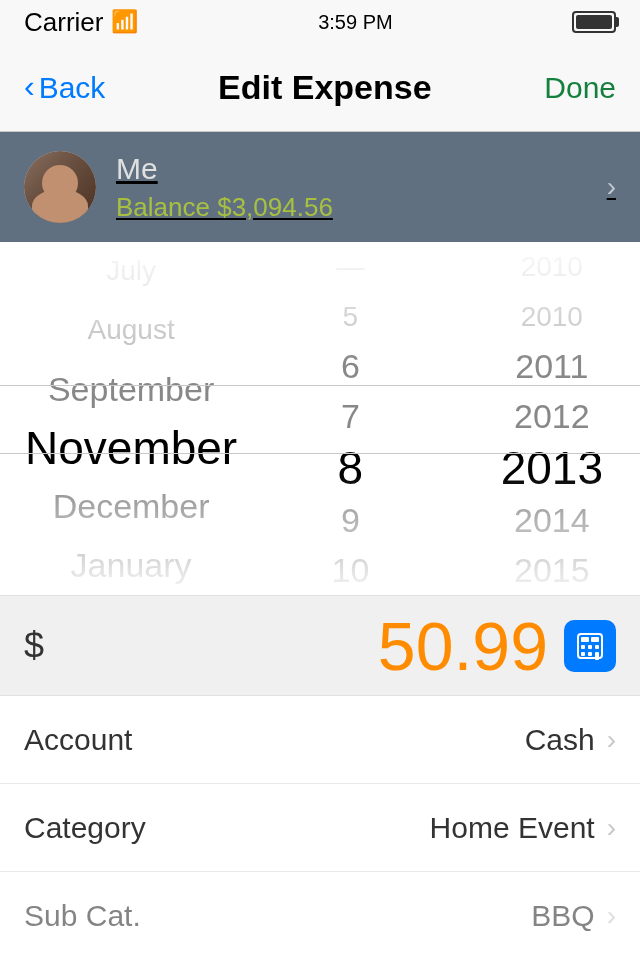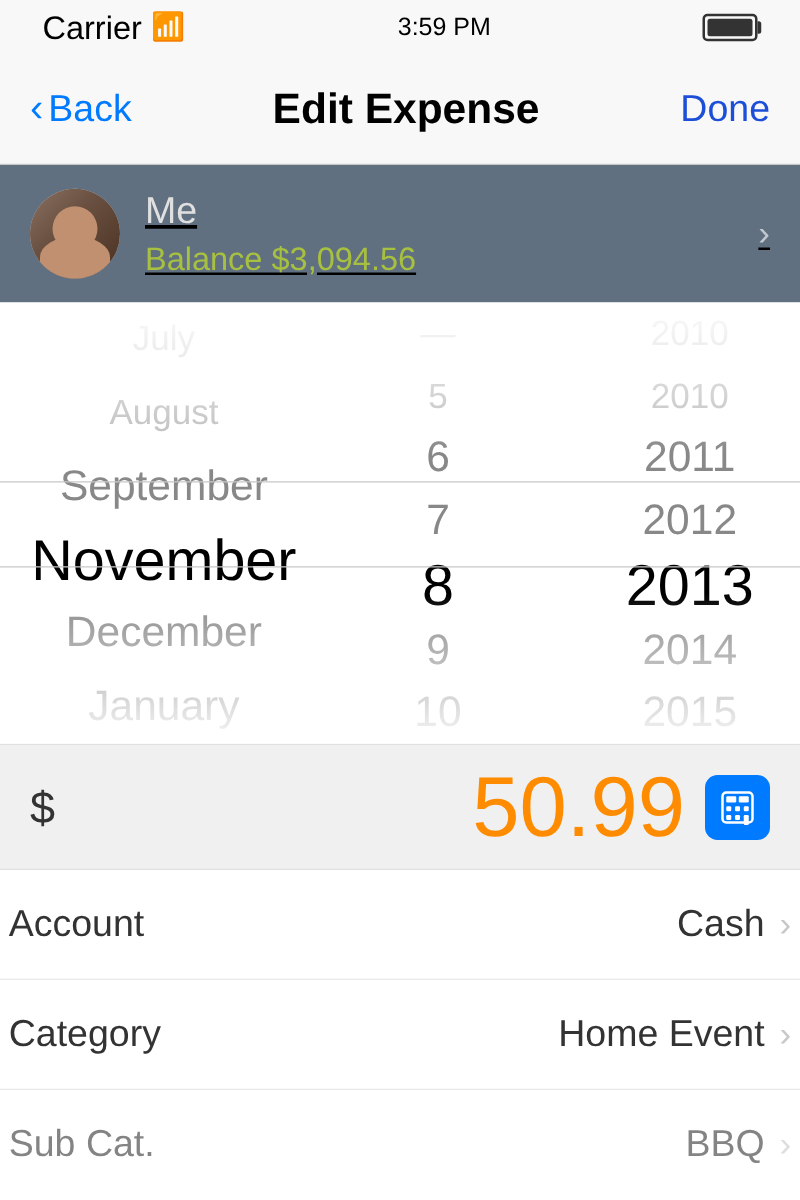--- a/index.html
+++ b/index.html
@@ -13,21 +13,21 @@
       overflow: hidden;
     }
 
     
     .status-bar {
       height: 44px;
       background: #f8f8f8;
       display: flex;
       align-items: center;
       justify-content: space-between;
-      padding: 0 34px;
+      padding: 0 24px;
       font-size: 26px;
       font-weight: 500;
     }
     .status-bar .carrier {
       display: flex;
       align-items: center;
       gap: 8px;
       font-size: 26px;
     }
     .status-bar .time {
@@ -89,21 +89,21 @@
     .nav-back .chevron {
       font-size: 32px;
       margin-top: -2px;
     }
     .nav-title {
       font-size: 34px;
       font-weight: 600;
       color: #000;
     }
     .nav-done {
-      color: #1d4ed8;
+      color: #15803d;
       font-size: 30px;
       cursor: pointer;
     }
 
     
     .account-header {
       background: #607080;
       height: 110px;
       display: flex;
       align-items: center;
@@ -277,21 +277,21 @@
 
     
     .form-section {
       background: #fff;
       margin-top: 0;
     }
     .form-row {
       height: 88px;
       display: flex;
       align-items: center;
-      padding: 0 7px;
+      padding: 0 24px;
       border-bottom: 1px solid #e8e8e8;
       cursor: pointer;
     }
     .form-row-label {
       font-size: 30px;
       color: #333;
       flex: 1;
     }
     .form-row-value {
       font-size: 30px;

